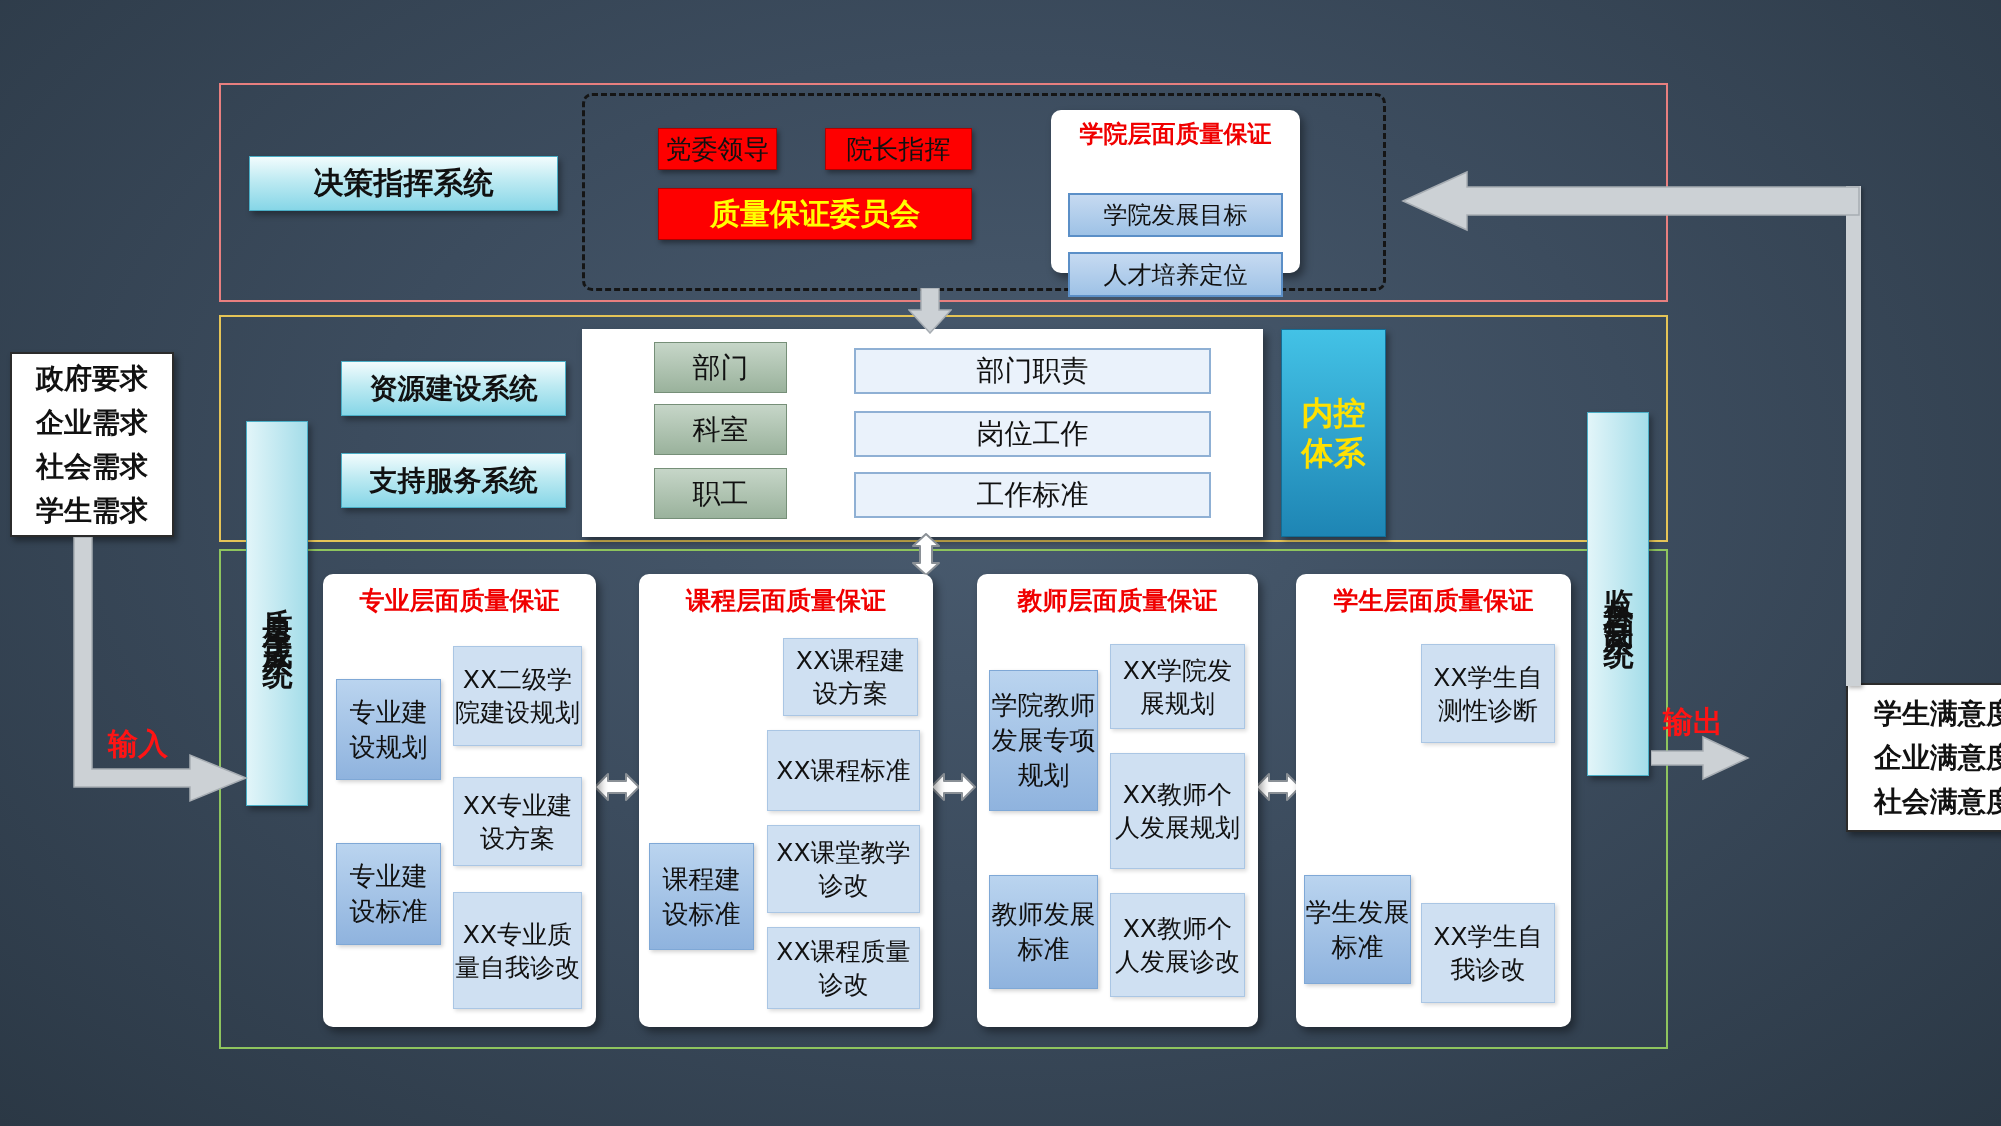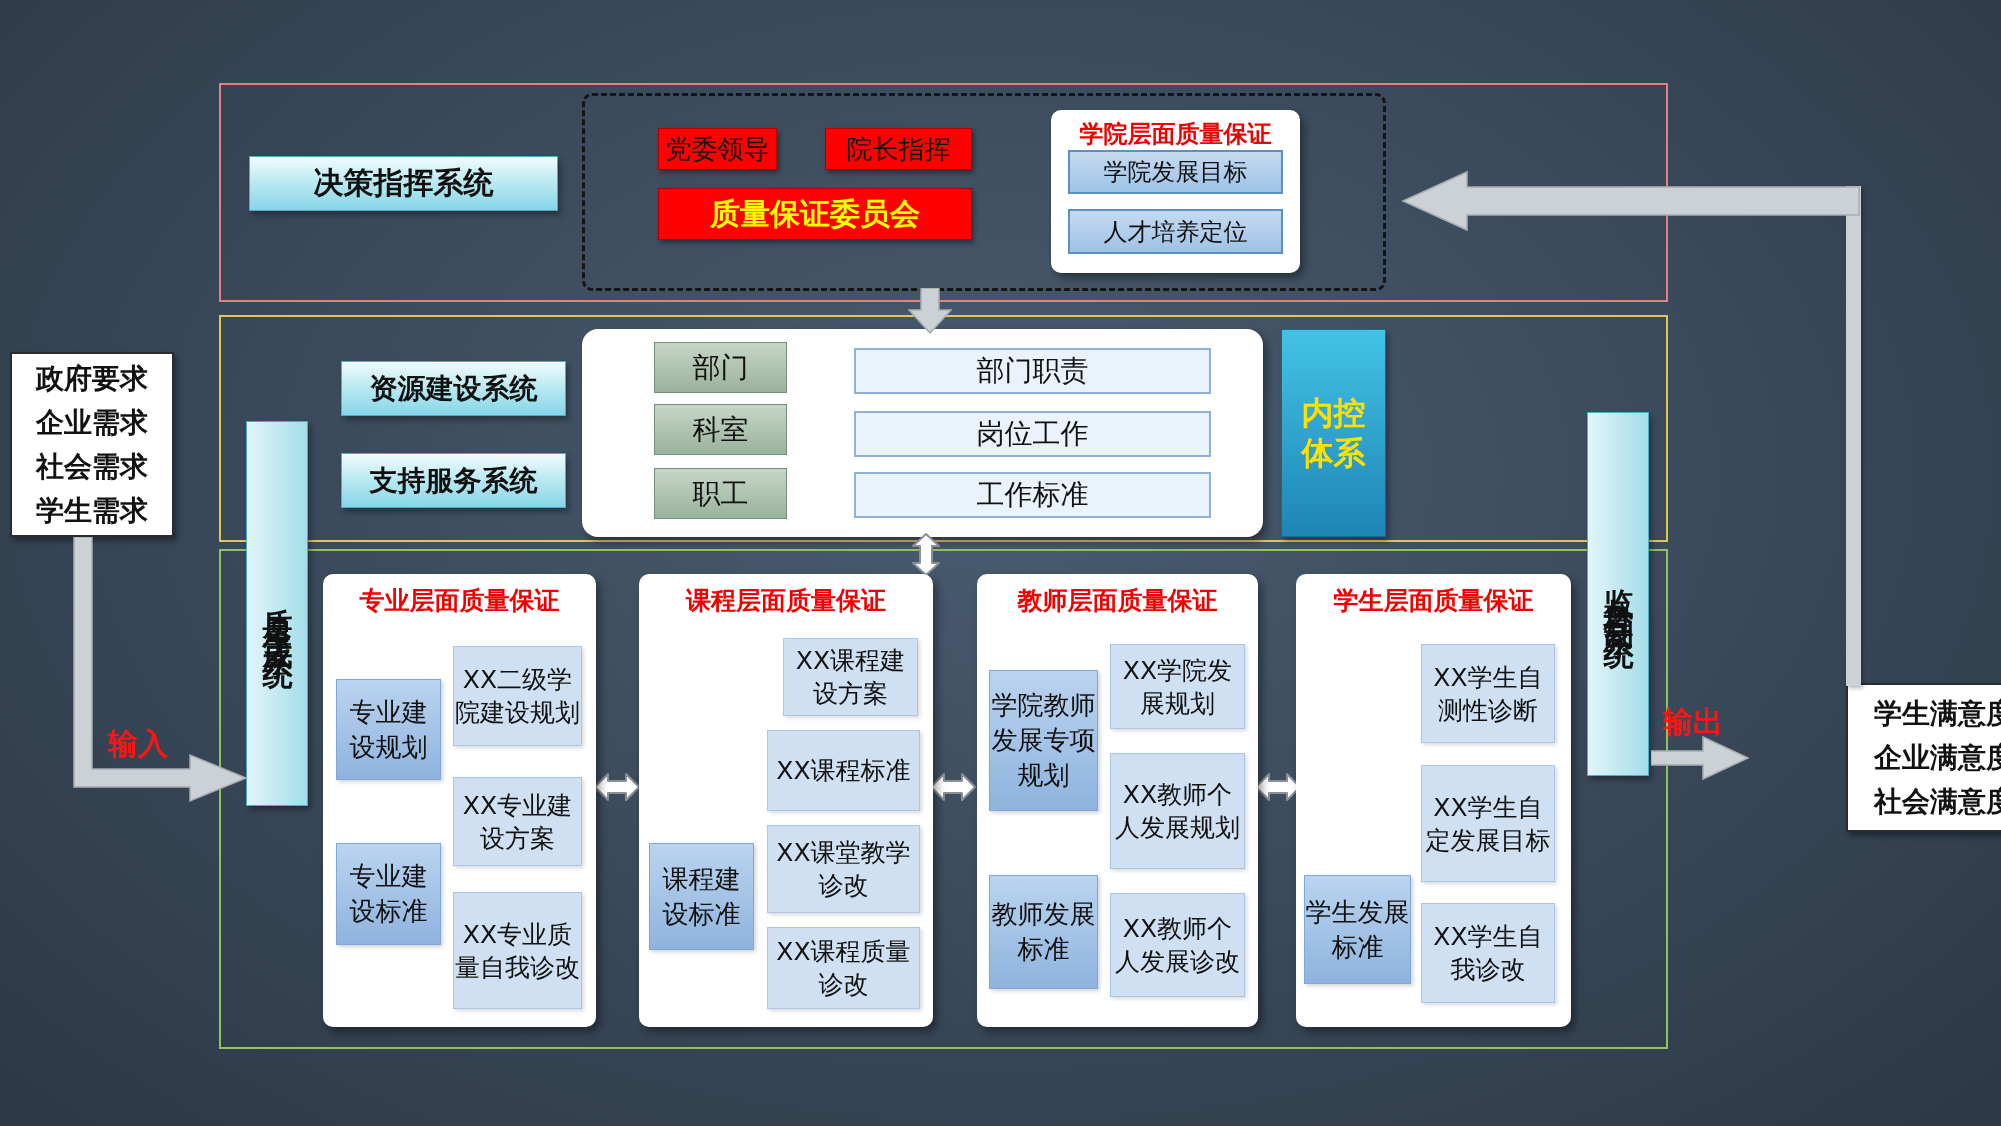--- a/index.html
+++ b/index.html
@@ -18,21 +18,21 @@
   .cyanbox{
     background:linear-gradient(180deg,#f2fcfd 0%,#bdeaf2 45%,#86d6e7 100%);
     border:1px solid #4aaec6;box-shadow:3px 4px 6px rgba(0,0,0,0.35);
     font-size:30px;font-weight:600;
   }
   .redbox{background:#fe0000;border:1px solid #b00000;box-shadow:2px 3px 5px rgba(0,0,0,0.4);font-size:26px;}
   .committee{font-size:30px;font-weight:bold;color:#ffff00;}
   .dashedbox{border:3px dashed #151515;border-radius:10px;}
   .whitepanel{background:#ffffff;border-radius:10px;box-shadow:4px 5px 8px rgba(0,0,0,0.4);}
   .panel-title{position:absolute;left:0;right:0;top:10px;text-align:center;font-size:25px;font-weight:bold;color:#f00000;}
-  .blue-bordered{background:linear-gradient(180deg,#c6daf1,#9ec2e6);border:2px solid #5b8fc7;font-size:24px;}
+  .blue-bordered{background:linear-gradient(180deg,#c6daf1,#9ec2e6);border:2px solid #5b8fc7;font-size:24px;margin-top:43px;}
   .blue-med{background:linear-gradient(180deg,#bad4ef,#8fb3de);border:1px solid #7fa8d6;font-size:26px;box-shadow:2px 2px 4px rgba(0,0,0,0.18);}
   .blue-light{background:#cfe0f2;border:1px solid #aac6e4;font-size:25px;box-shadow:2px 2px 4px rgba(0,0,0,0.15);}
   .greenbox{background:linear-gradient(180deg,#c6d6c8,#9ab29c);border:1px solid #768f78;font-size:28px;}
   .outlinerow{background:#eaf2fb;border:2px solid #8fb0d4;font-size:28px;}
   .controlbox{background:linear-gradient(180deg,#43c2e6,#1e85b4);border:1px solid #126d96;
     font-size:32px;font-weight:bold;color:#ffe100;line-height:40px;box-shadow:3px 4px 6px rgba(0,0,0,0.35);}
   .vbar{
     background:linear-gradient(90deg,#e2f5f9,#a4dde9);border:1px solid #4aaec6;
     box-shadow:3px 4px 6px rgba(0,0,0,0.35);
     writing-mode:vertical-rl;text-orientation:upright;letter-spacing:10px;
@@ -80,21 +80,21 @@
     </div>
   </div>
 
   <div class="abs cyanbox center" style="left:341px;top:361px;width:225px;height:55px;font-size:28px">
     <span>资源建设系统</span>
   </div>
   <div class="abs cyanbox center" style="left:341px;top:453px;width:225px;height:55px;font-size:28px">
     <span>支持服务系统</span>
   </div>
 
-  <div class="abs whitepanel" style="left:582px;top:329px;width:681px;height:208px;border-radius:16px">
+  <div class="abs whitepanel" style="left:582px;top:329px;width:681px;height:208px;border-radius:0">
     <div class="abs greenbox center" style="left:72px;top:13px;width:133px;height:51px">
       <span>部门</span>
     </div>
     <div class="abs greenbox center" style="left:72px;top:75px;width:133px;height:51px">
       <span>科室</span>
     </div>
     <div class="abs greenbox center" style="left:72px;top:139px;width:133px;height:51px">
       <span>职工</span>
     </div>
     <div class="abs outlinerow center" style="left:272px;top:19px;width:357px;height:46px">
@@ -223,21 +223,18 @@
   </div>
 
   <div class="abs whitepanel" style="left:1296px;top:574px;width:275px;height:453px">
     <div class="panel-title">学生层面质量保证</div>
     <div class="abs blue-med center" style="left:8px;top:301px;width:107px;height:109px">
       <span>学生发展标准</span>
     </div>
     <div class="abs blue-light center" style="left:125px;top:70px;width:134px;height:99px">
       <span>XX学生自测性诊断</span>
     </div>
-    <div class="abs blue-light center" style="left:125px;top:191px;width:134px;height:117px">
-      <span>XX学生自定发展目标</span>
-    </div>
     <div class="abs blue-light center" style="left:125px;top:329px;width:134px;height:100px">
       <span>XX学生自我诊改</span>
     </div>
   </div>
 
 </div>
 
 </body></html>

